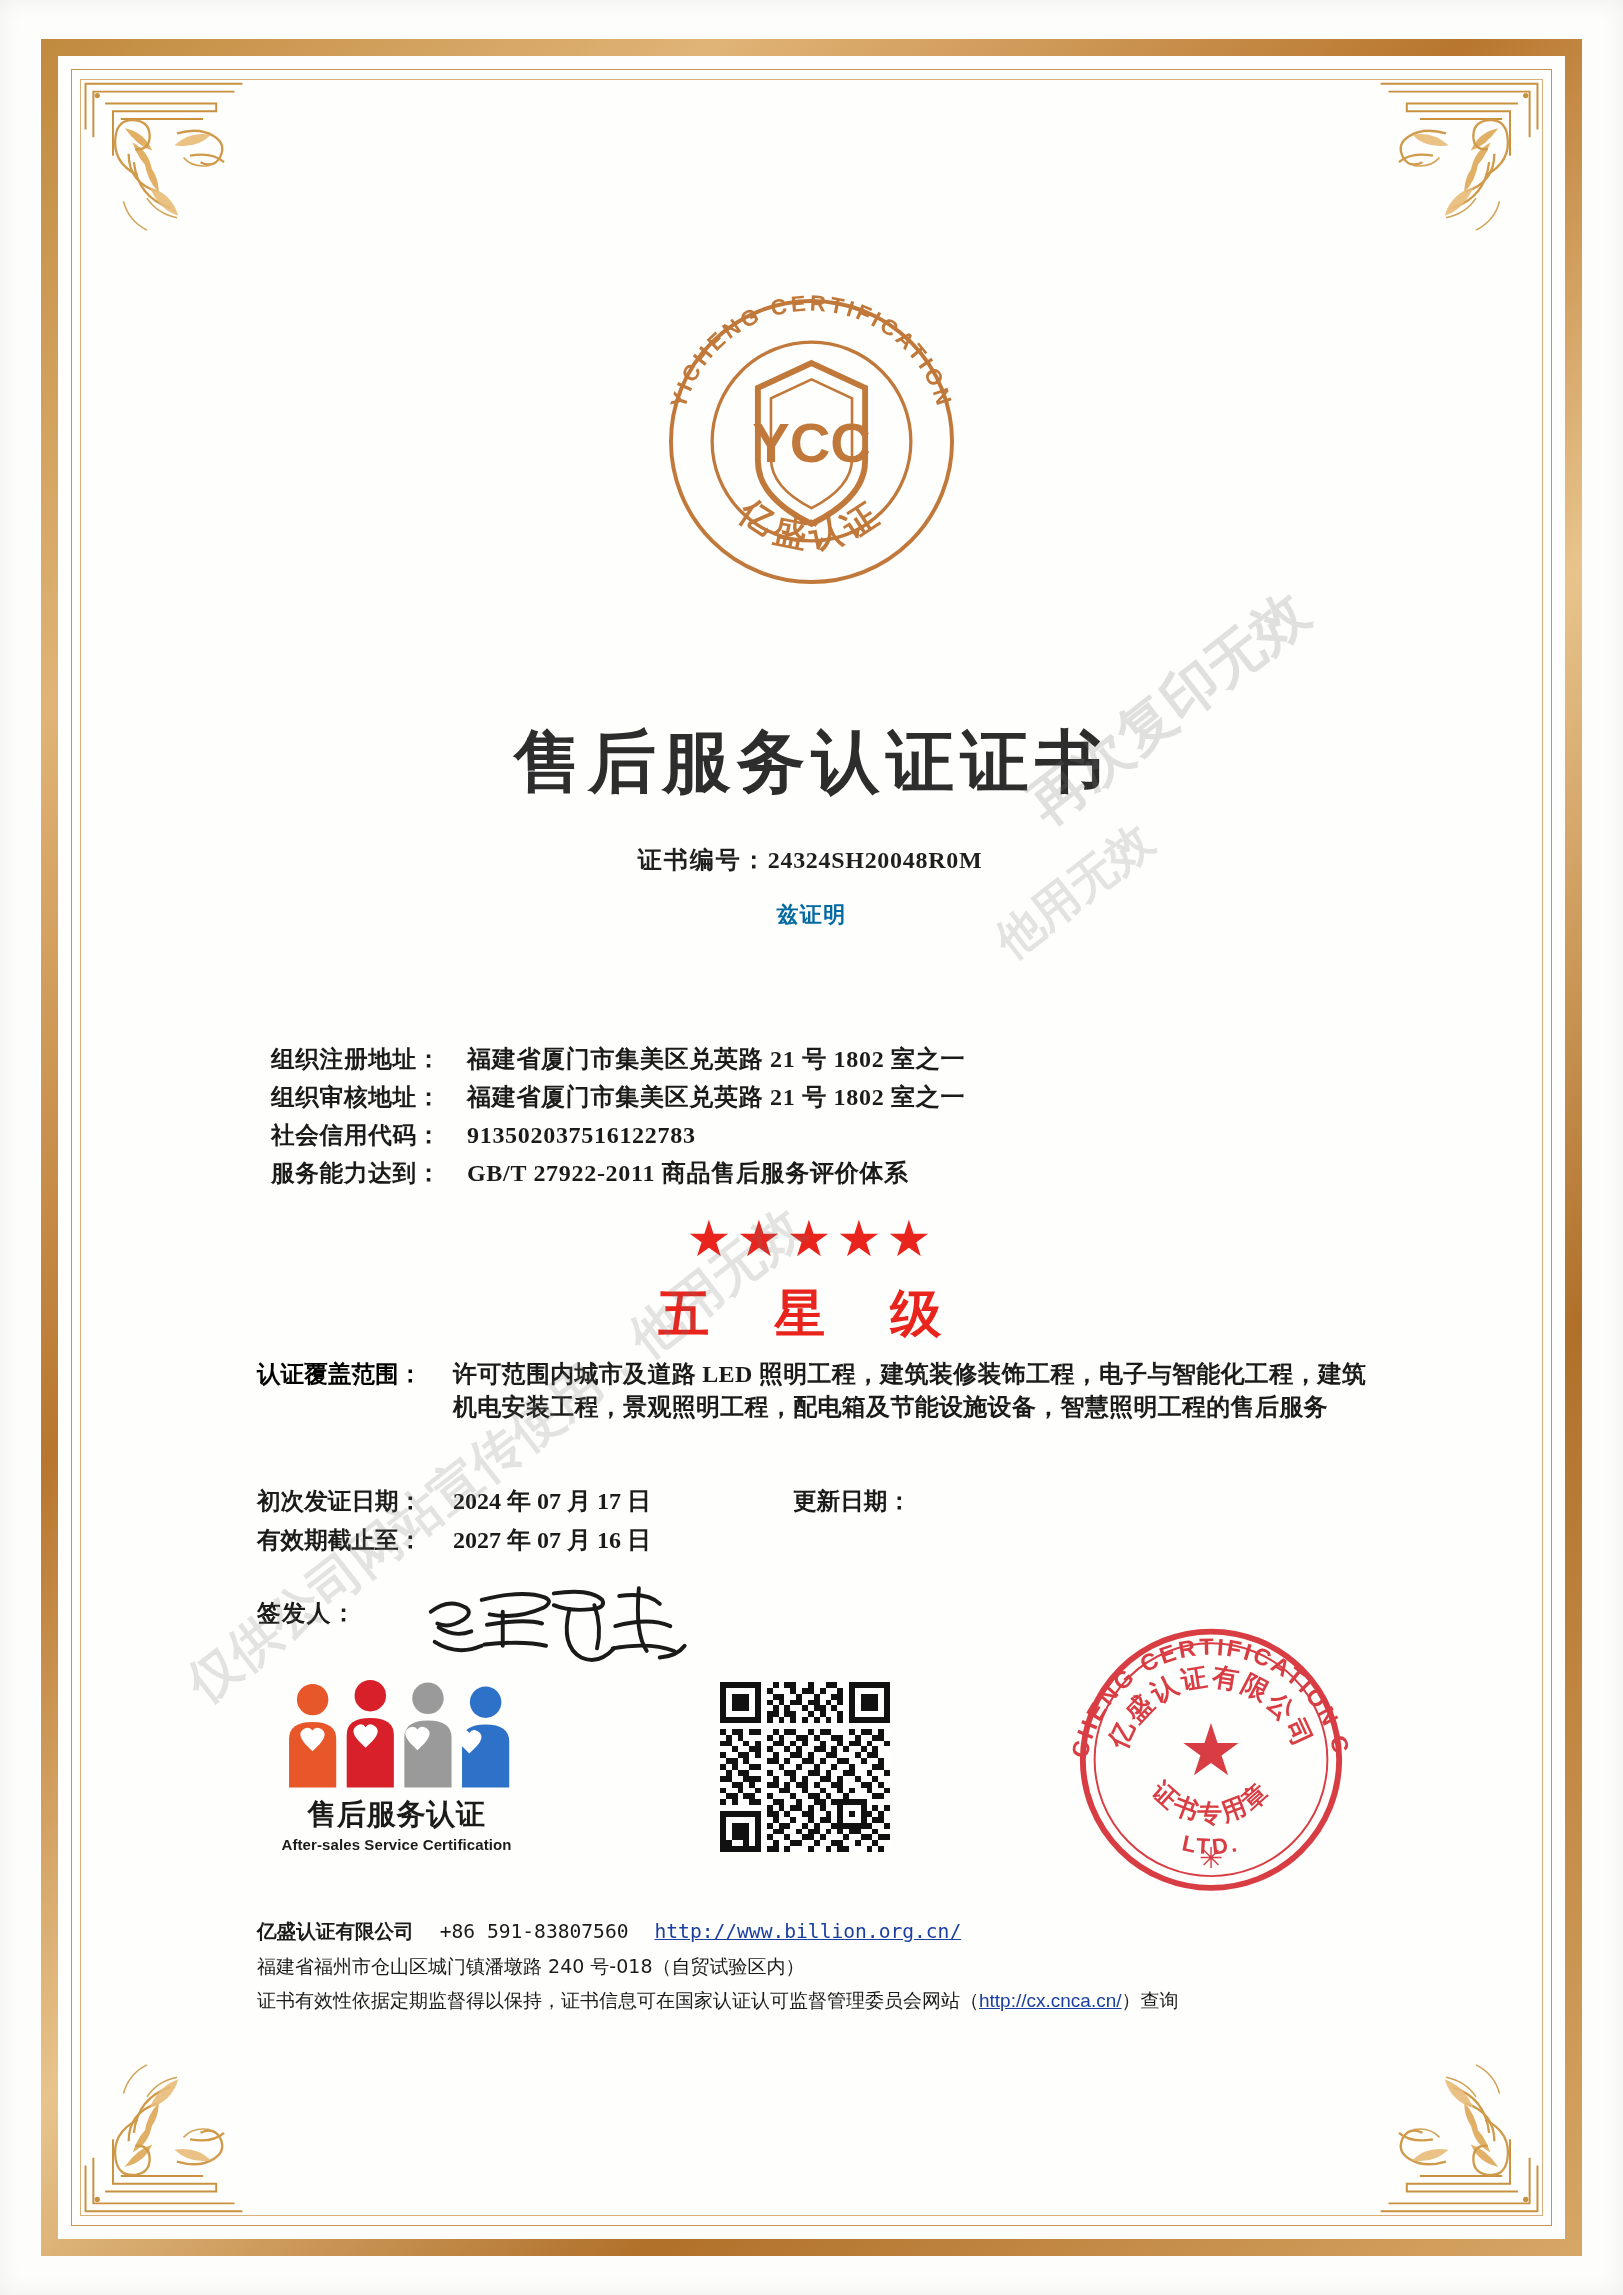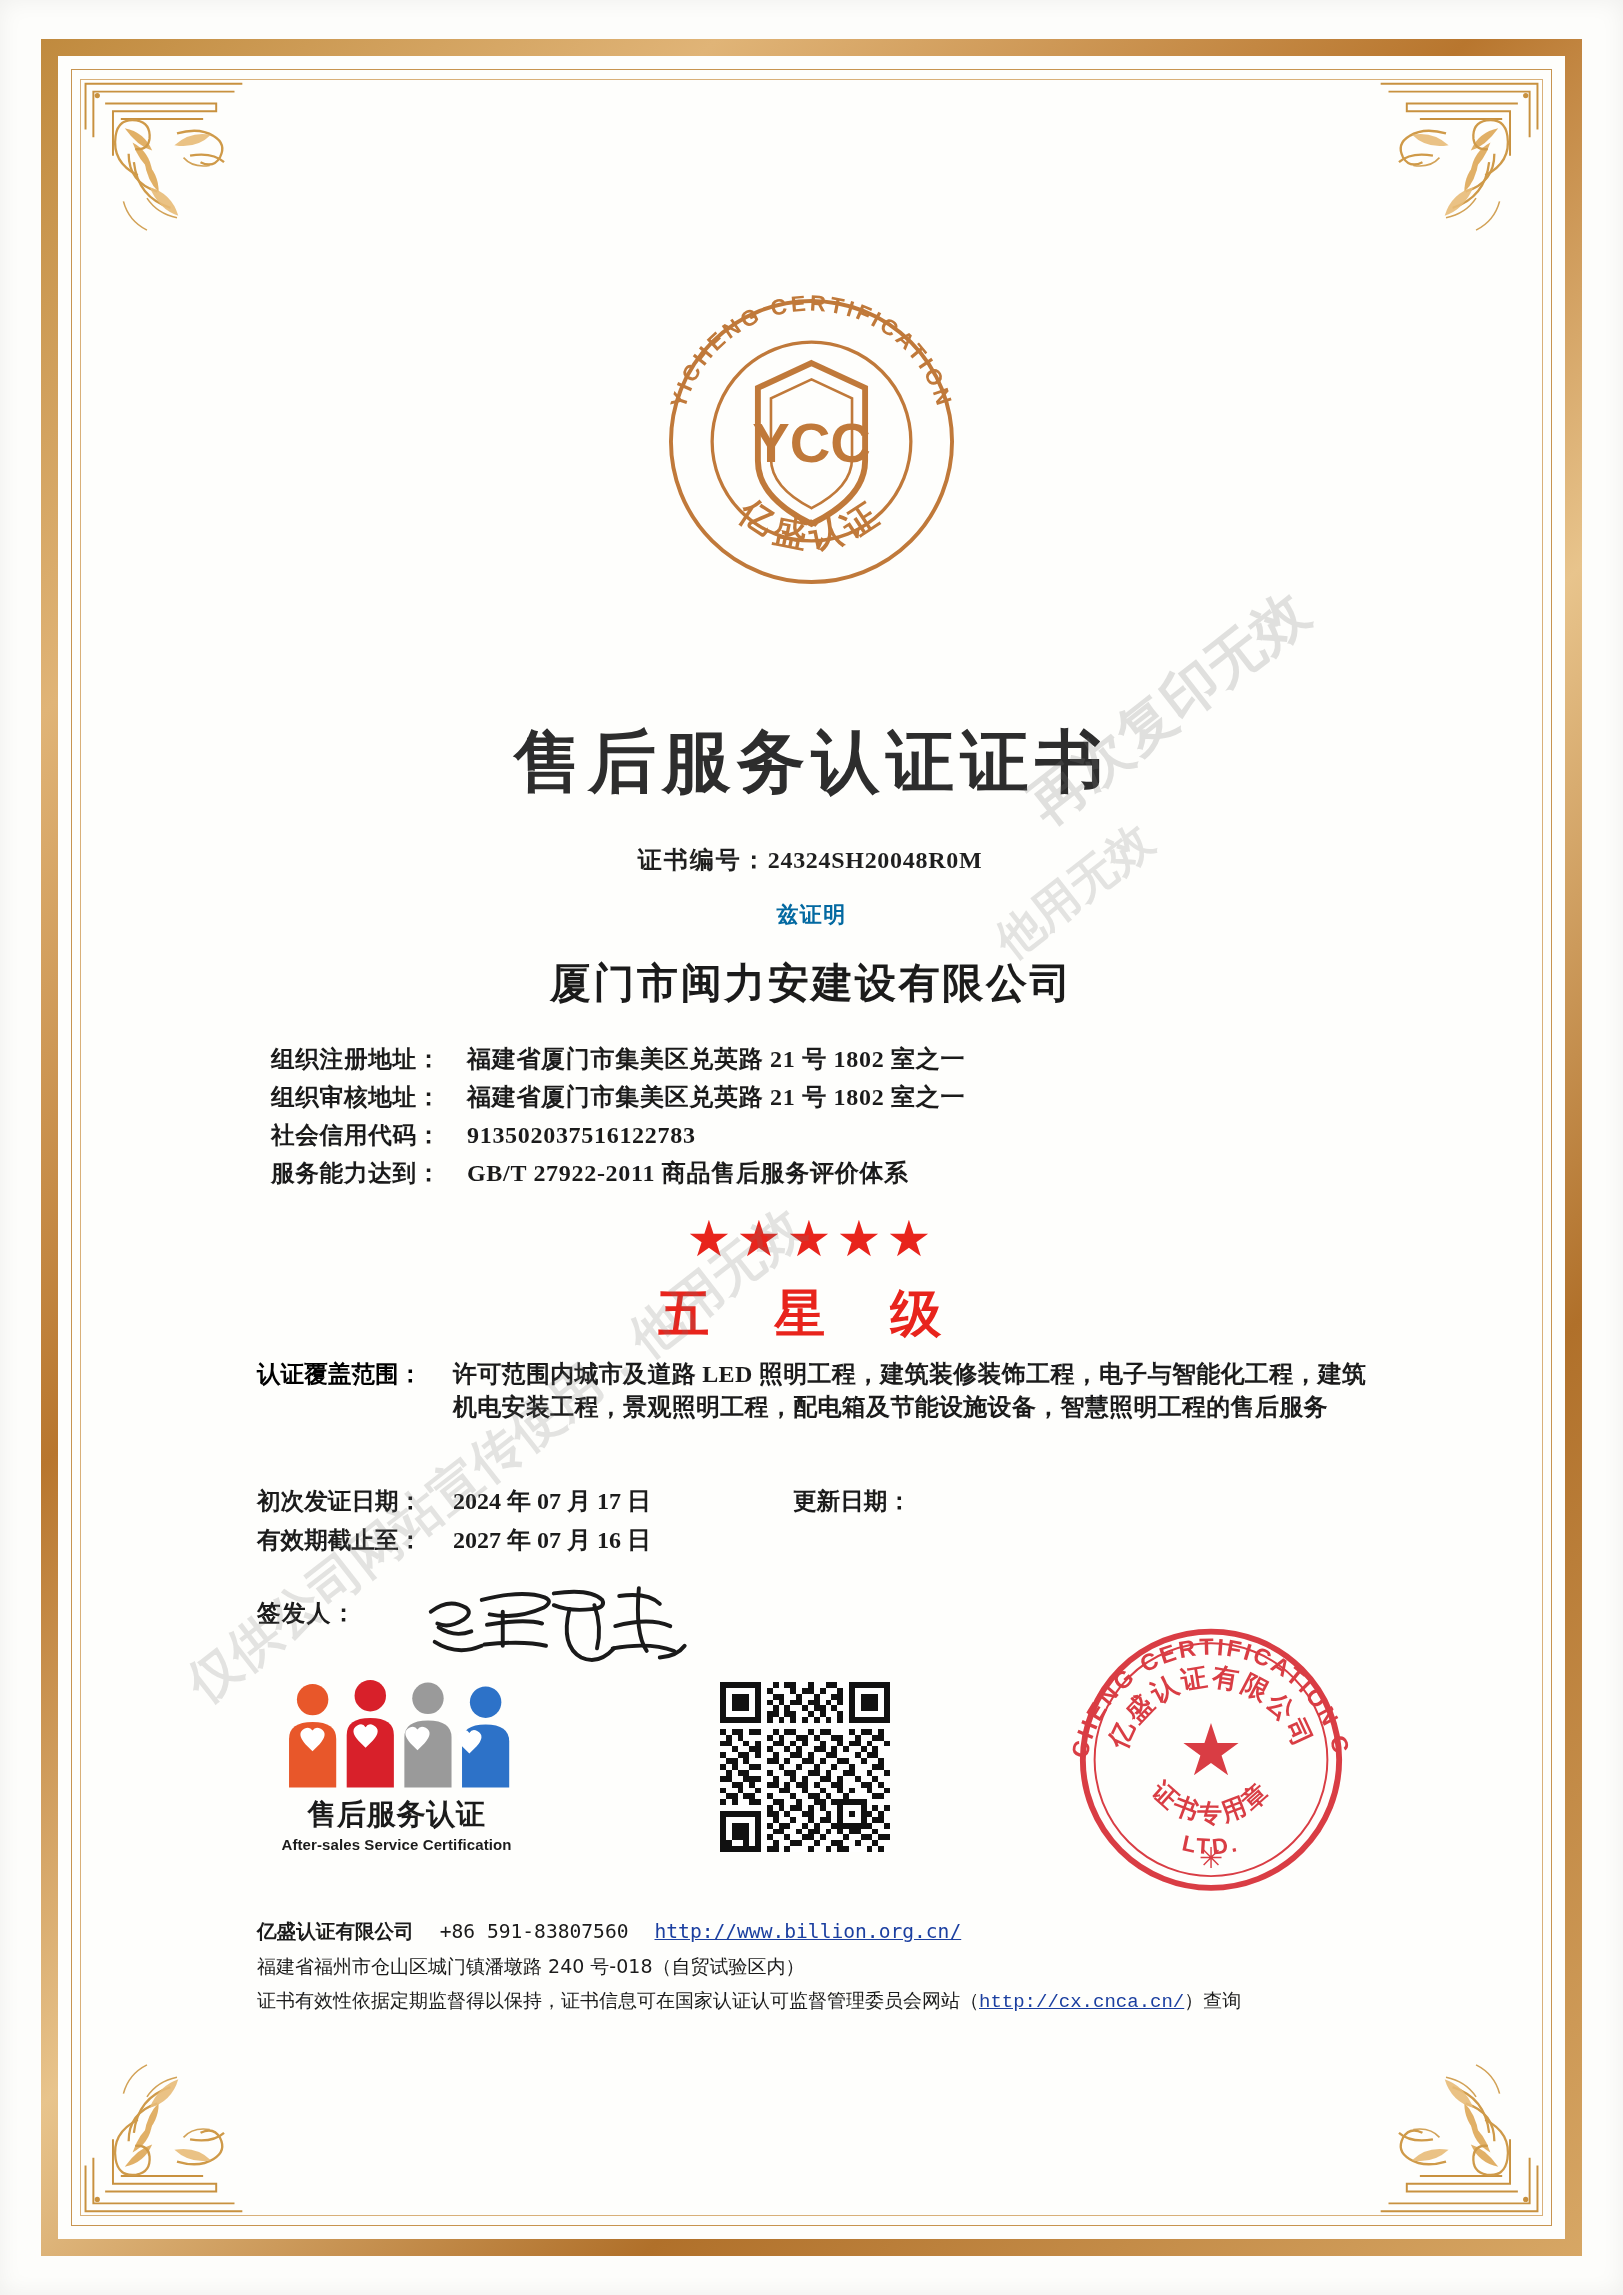--- a/index.html
+++ b/index.html
@@ -302,21 +302,21 @@
     gap: 26px;
   }
   .footer .l1 .co { font-family: "DejaVu Sans", sans-serif; font-weight: bold; }
   .footer .l1 .url { color: #1b3fa0; text-decoration: underline; }
   .footer .l2, .footer .l3, .footer .l4 {
     font-size: 19px;
     margin-bottom: 8.5px;
     font-family: "DejaVu Sans", sans-serif;
   }
   .footer .l3 { font-family: "DejaVu Sans Mono", monospace; }
-  .footer .l4 .u { color: #1b3fa0; text-decoration: underline; font-family: Liberation Mono, monospace; }
+  .footer .l4 .u { color: #1b3fa0; text-decoration: underline; font-family: Liberation Sans, sans-serif; }
 
   
   .wm {
     position: absolute;
     color: rgba(120,120,120,0.20);
     font-family: "DejaVu Sans", sans-serif;
     font-weight: bold;
     white-space: nowrap;
     pointer-events: none;
     transform-origin: left bottom;
@@ -508,21 +508,20 @@
     </div>
   </div>
 
   <div class="title">售后服务认证证书</div>
 
   <div class="cert-no">
     <span class="lbl">证书编号：</span><span>24324SH20048R0M</span>
   </div>
 
   <div class="hereby">兹证明</div>
-  <div class="company">厦门市闽力安建设有限公司</div>
 
   <div class="fields">
     <div class="row">
       <div class="k">组织注册地址：</div>
       <div class="v">福建省厦门市集美区兑英路 21 号 1802 室之一</div>
     </div>
     <div class="row">
       <div class="k">组织审核地址：</div>
       <div class="v">福建省厦门市集美区兑英路 21 号 1802 室之一</div>
     </div>

